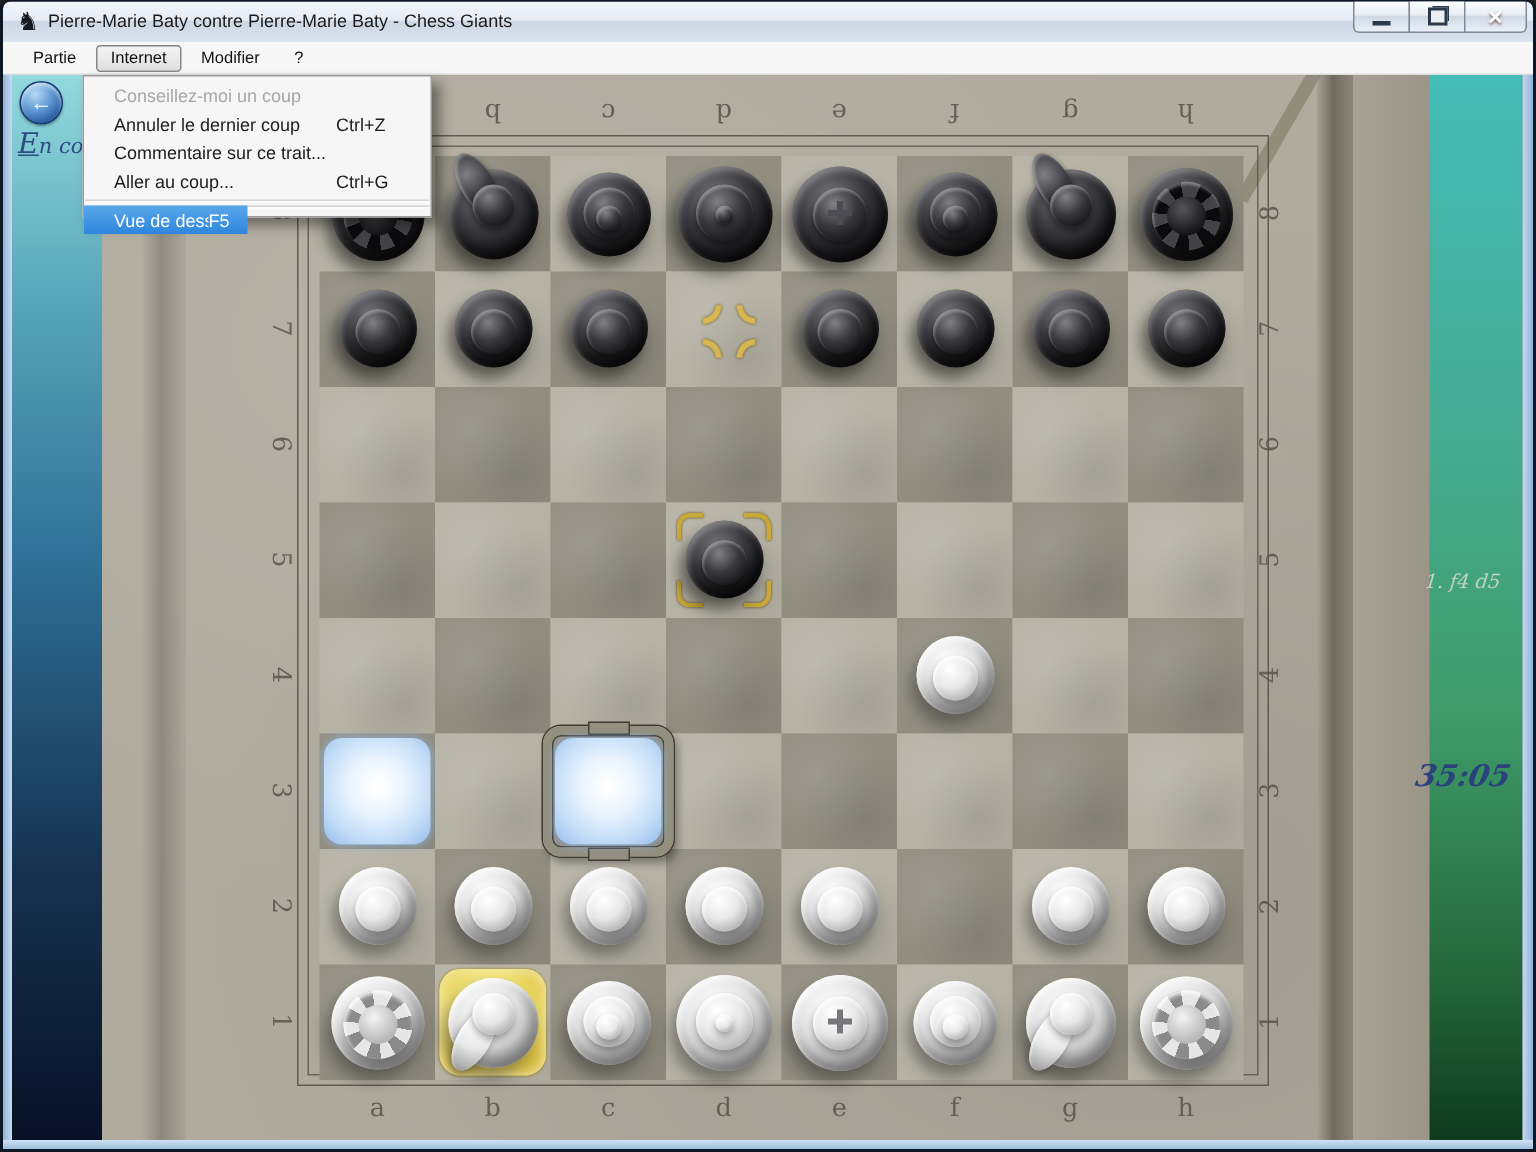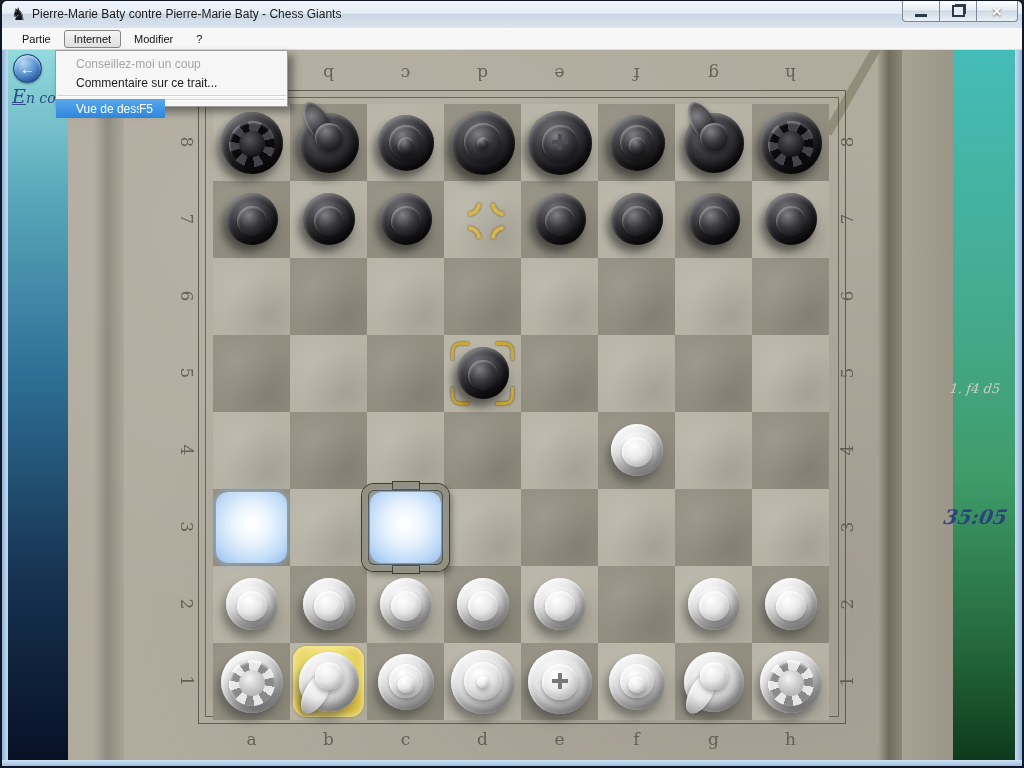--- a/index.html
+++ b/index.html
@@ -466,22 +466,30 @@
       <span class="mb-item">Modifier</span>
       <span class="mb-item">?</span>
     </div>
 
   <div class="ctx" id="ctx">
       <div class="ctx-item dis">
         <span class="lb">Conseillez-moi un coup</span>
         <span class="sc"></span>
       </div>
       <div class="ctx-item">
+        <span class="lb">Annuler le dernier coup</span>
+        <span class="sc">Ctrl+Z</span>
+      </div>
+      <div class="ctx-item">
         <span class="lb">Commentaire sur ce trait...</span>
         <span class="sc"></span>
+      </div>
+      <div class="ctx-item">
+        <span class="lb">Aller au coup...</span>
+        <span class="sc">Ctrl+G</span>
       </div>
       <div class="ctx-sep"></div>
       <div class="ctx-item hl">
         <span class="lb">Vue de dessus</span>
         <span class="sc">F5</span>
       </div>
       <div class="ctx-sep"></div>
     </div>
 </div>
 

